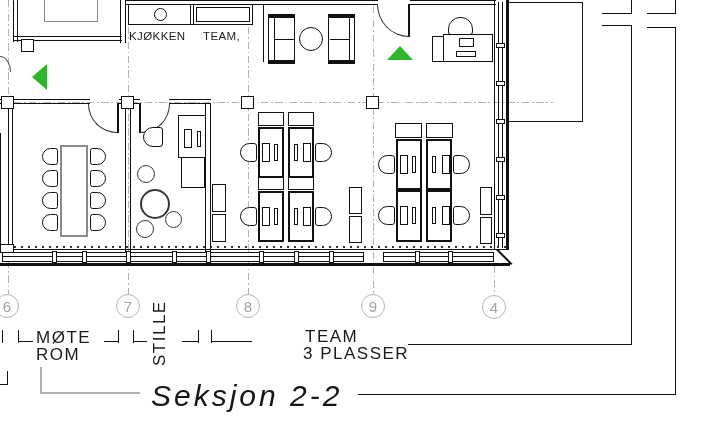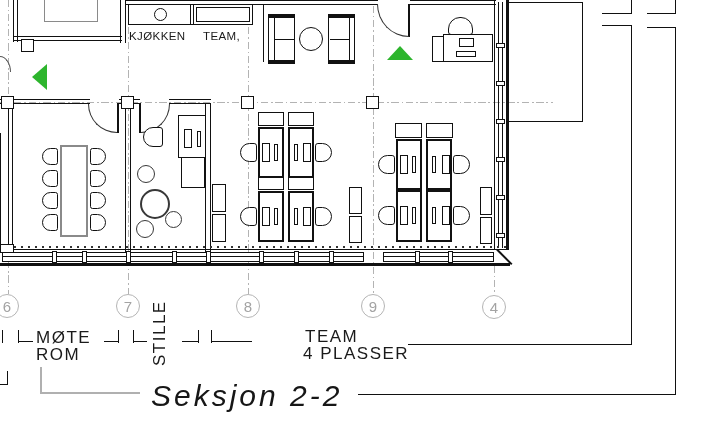--- a/index.html
+++ b/index.html
@@ -244,16 +244,16 @@
   <div class="ln" style="left:0;top:384px;width:8px;height:1.2px;"></div>
   <div class="gln" style="left:40px;top:367px;width:1.5px;height:27px;background:#b0b0b0;"></div>
   <div class="gln" style="left:40px;top:392px;width:100px;height:1.5px;background:#b0b0b0;"></div>
 
   <div class="txt small" style="left:129px;top:30px;">KJØKKEN</div>
   <div class="txt small" style="left:203px;top:30px;">TEAM,</div>
   <div class="txt lbl" style="left:36px;top:329px;">MØTE</div>
   <div class="txt lbl" style="left:36px;top:346px;">ROM</div>
   <div class="txt lbl" style="left:151px;top:366px;transform:rotate(-90deg);transform-origin:0 0;">STILLE</div>
   <div class="txt lbl" style="left:305px;top:328px;">TEAM</div>
-  <div class="txt lbl" style="left:303px;top:345px;">4 PLASSER</div>
+  <div class="txt lbl" style="left:303px;top:345px;">3 PLASSER</div>
   <div class="txt title" style="left:151px;top:380px;font-style:italic;">Seksjon 2-2</div>
 
 </div>
 
 </body></html>

